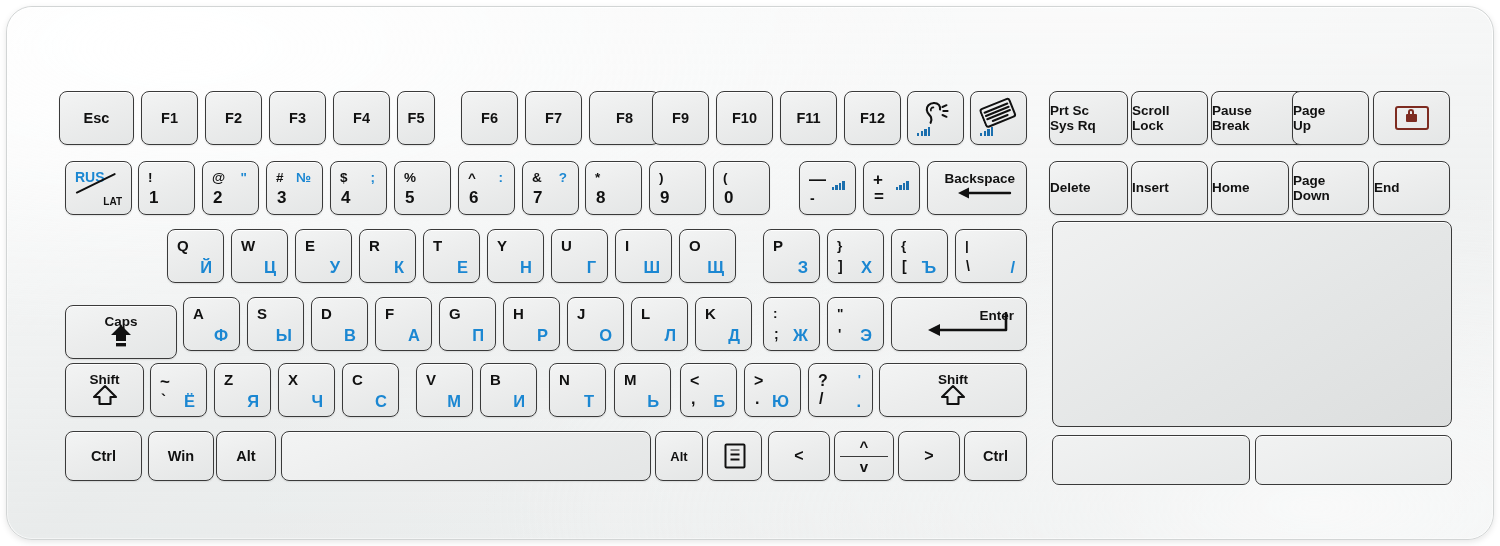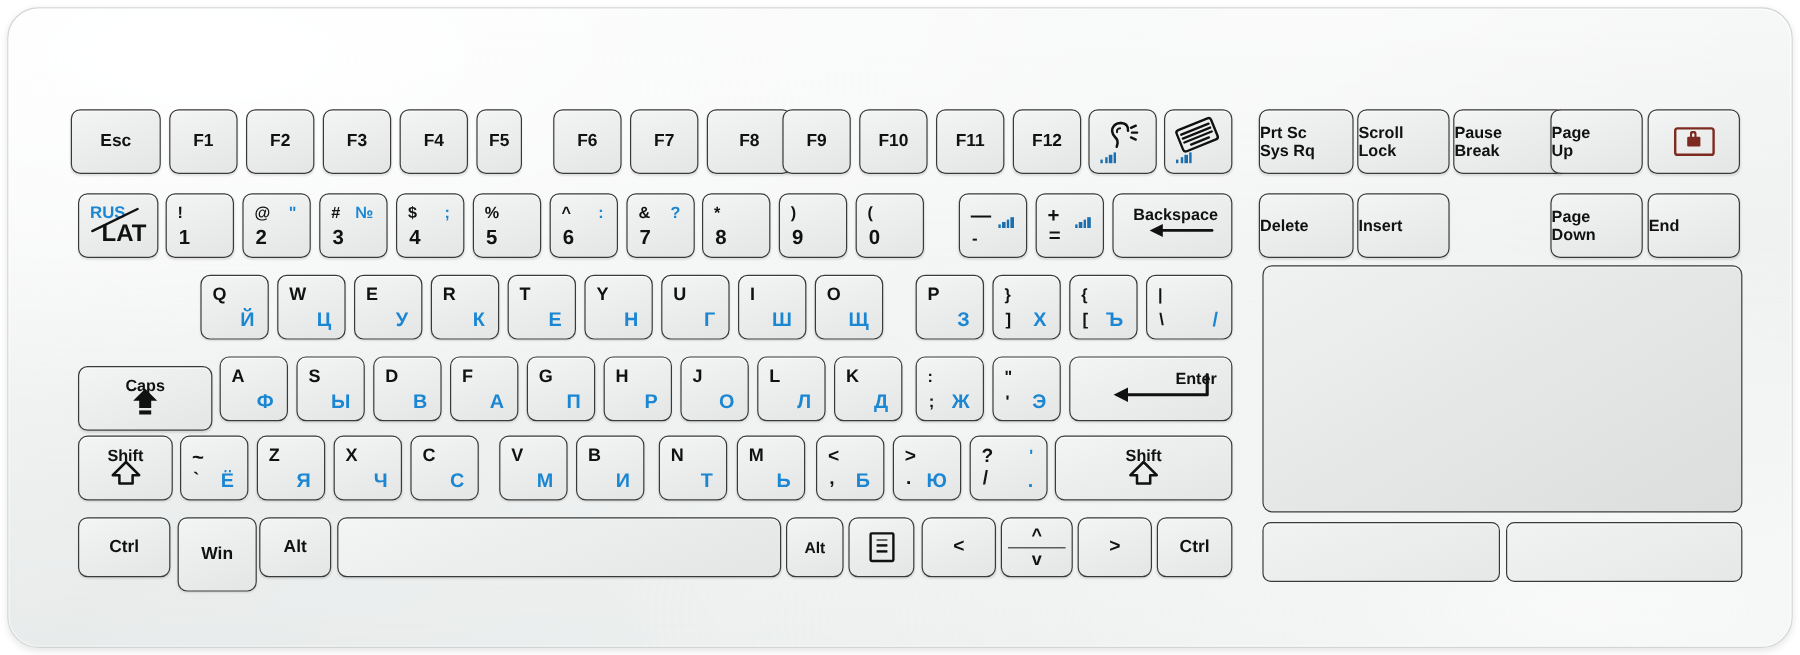--- a/index.html
+++ b/index.html
@@ -48,21 +48,21 @@
   .tl{left:9px;top:8px;font-size:15px;}
   .tl-s{left:9px;top:9px;font-size:13.5px;}
   .tr{right:11px;top:9px;font-size:13.5px;}
   .bl{left:10px;bottom:8px;font-size:17px;font-weight:bold;}
   .bl-s{left:10px;bottom:9px;font-size:14px;}
   .br{right:11px;bottom:7px;font-size:16.5px;}
   .cy{color:#1b87d2;}
 
   
   #key-ruslat .rus{position:absolute;left:9px;top:7px;font-size:14px;font-weight:bold;color:#1b87d2;text-align:right;}
-  #key-ruslat .lat{position:absolute;right:9px;bottom:7px;font-size:20px;font-weight:bold;color:#111;text-align:center;}
+  #key-ruslat .lat{position:absolute;right:9px;bottom:7px;font-size:10px;font-weight:bold;color:#111;text-align:center;}
   #key-ruslat .slash{position:absolute;left:10px;top:30px;width:44px;height:2px;background:#111;
      transform:rotate(-26deg);transform-origin:left center;border-radius:2px;}
 
   
   .tabtxt{position:absolute;left:12px;top:50%;transform:translateY(-50%);font-size:13.5px;font-weight:bold;color:#111;}
   .tabarrows{position:absolute;right:12px;top:50%;transform:translateY(-50%);}
 
   
   .bs-txt{position:absolute;right:11px;top:9px;font-size:13.5px;font-weight:bold;color:#111;}
   .en-txt{position:absolute;right:12px;top:10px;font-size:13.5px;font-weight:bold;color:#111;}
@@ -450,21 +450,21 @@
     <span class="glyph-center">
       <svg width="28" height="22" viewBox="0 0 28 22">
         <path d="M14 2 L25 13 H19.5 V20 H8.5 V13 H3 Z" fill="none" stroke="#111" stroke-width="2.1" stroke-linejoin="round"></path>
       </svg>
     </span>
   </div>
 
   <div class="key" style="left:58px;top:424px;width:77px;height:50px;">
     <span class="lbl ctr">Ctrl</span>
   </div>
-  <div class="key" style="left:141px;top:424px;width:66px;height:62px;padding-left:24px;">
+  <div class="key" style="left:141px;top:424px;width:66px;height:50px;padding-left:24px;">
     <span class="lbl ctr">Win</span>
   </div>
   <div class="key" style="left:209px;top:424px;width:60px;height:50px;">
     <span class="lbl ctr">Alt</span>
   </div>
   <div class="key" style="left:274px;top:424px;width:370px;height:50px;"></div>
   <div class="key" style="left:648px;top:424px;width:48px;height:50px;">
     <span class="lbl ctr" style="font-size:13px;">Alt</span>
   </div>
   <div class="key" style="left:700px;top:424px;width:55px;height:50px;">
@@ -510,20 +510,23 @@
       <span class="lockbody"></span>
     </span>
   </div>
 
   <div class="key" style="left:1042px;top:154px;width:79px;height:54px;">
     <span class="lbl ctr2">Delete</span>
   </div>
   <div class="key" style="left:1124px;top:154px;width:77px;height:54px;">
     <span class="lbl ctr2">Insert</span>
   </div>
+  <div class="key" style="left:1204px;top:154px;width:78px;height:54px;">
+    <span class="lbl ctr2">Home</span>
+  </div>
   <div class="key" style="left:1285px;top:154px;width:77px;height:54px;">
     <span class="lbl ctr2">Page
 Down</span>
   </div>
   <div class="key" style="left:1366px;top:154px;width:77px;height:54px;">
     <span class="lbl ctr2">End</span>
   </div>
 
   <div id="touchpad" style="left:1045px;top:214px;width:398px;height:204px;"></div>
   <div class="mousebtn" style="left:1045px;top:428px;width:196px;height:48px;"></div>

